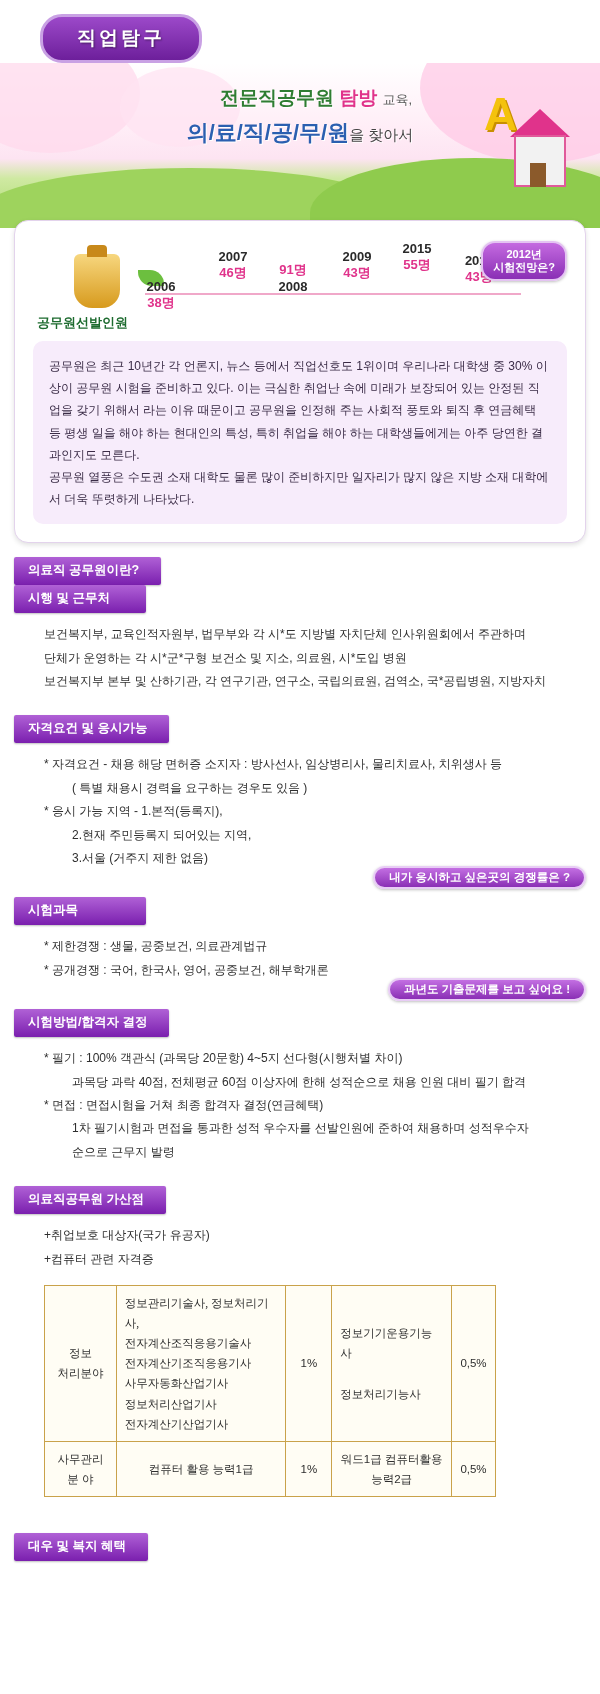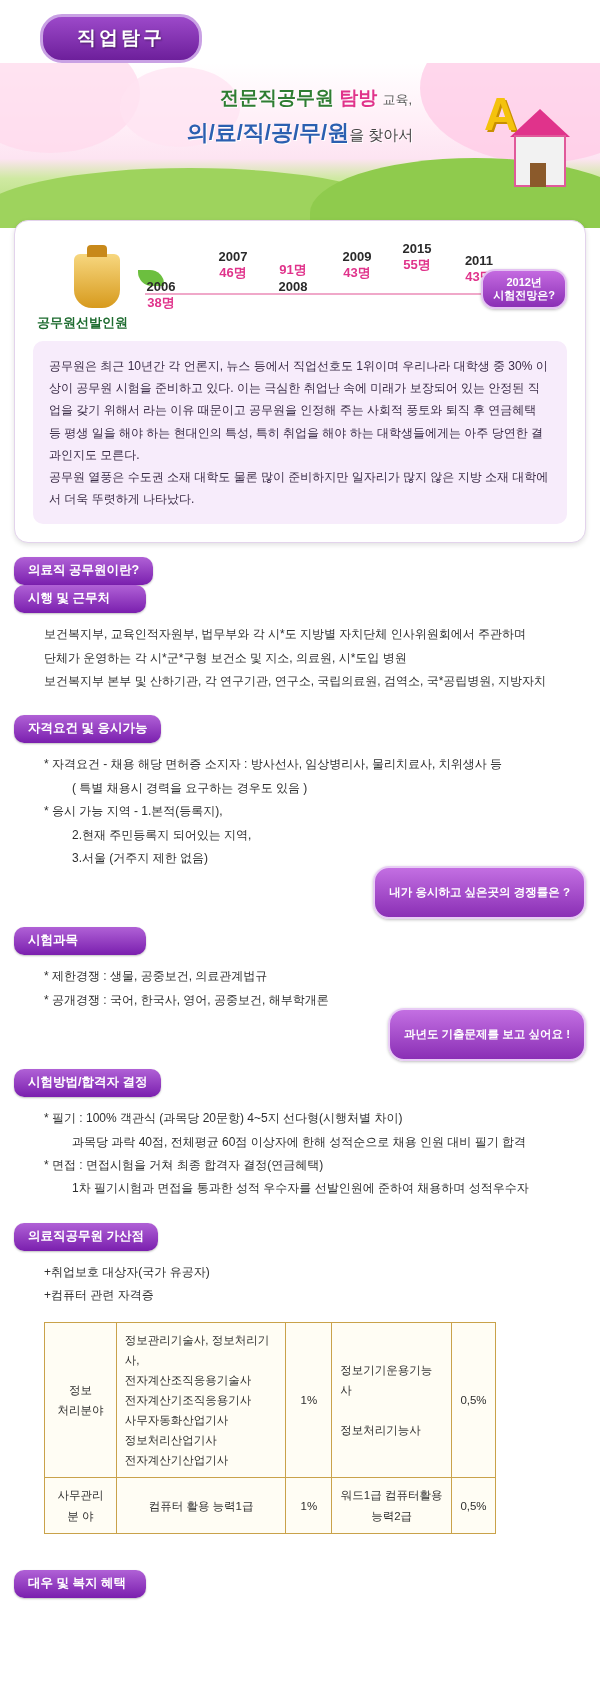--- a/index.html
+++ b/index.html
@@ -155,60 +155,59 @@
   }
   .tl-year { font-size: 13px; font-weight: bold; color: #2a2a2a; }
   .tl-count { font-size: 13px; font-weight: bold; color: #e0338b; }
   .tl-badge {
     position: absolute; right: 0; top: 6px;
     background: linear-gradient(#c46ae0,#8a2fb5);
     border: 2px solid #e4c3f2; border-radius: 14px;
     color: #fff; font-size: 11px; font-weight: bold;
     padding: 5px 10px; text-align: center; line-height: 1.2;
     box-shadow: 0 1px 3px rgba(0,0,0,.25);
-    margin-top: 28px;
   }
 
   .intro {
     margin-top: 6px;
     background: #f7ecfb;
     border-radius: 10px;
     padding: 14px 16px;
     font-size: 12px;
     line-height: 1.85;
     color: #3a2b46;
   }
 
   
   .sections { padding: 14px 14px 30px 14px; }
   .sec-head {
     display: inline-block;
     min-width: 132px;
-    padding: 5px 14px 6px 14px;
+    padding: 5px 22px 6px 14px;
     background: linear-gradient(#b061d6,#7a1fae);
     color: #fff; font-size: 12.5px; font-weight: bold;
-    border-radius: 10px;
+    border-radius: 2px;
     box-shadow: 0 1px 2px rgba(0,0,0,.25);
   }
   .sec-body {
     margin: 10px 0 22px 30px;
     font-size: 12px; line-height: 1.95; color: #2e2e2e;
   }
   .sec-body .ind { display: block; }
   .ind3 { padding-left: 28px; display:block; }
 
   .callout {
     float: right;
     clear: both;
     margin: -26px 0 8px 0;
     background: linear-gradient(#c36fe2,#8a2fb5);
     border: 2px solid #e8ccf5;
     border-radius: 16px;
     color: #fff; font-size: 11.5px; font-weight: bold;
-    padding: 17px 14px;
+    padding: 2px 14px;
     box-shadow: 0 1px 3px rgba(0,0,0,.25);
   }
   .clearfix::after { content:""; display: block; clear: both; }
 
   
   table.bonus {
     margin: 14px 0 0 30px;
     width: 452px;
     border-collapse: collapse;
     font-size: 11.5px;
@@ -339,36 +338,37 @@
       <div class="callout">과년도 기출문제를 보고 싶어요 !</div>
     </div>
 
     <div>
       <span class="sec-head">시험방법/합격자 결정</span>
       <div class="sec-body">
         <span class="ind">* 필기 : 100% 객관식 (과목당 20문항) 4~5지 선다형(시행처별 차이)</span>
         <span class="ind3">과목당 과락 40점, 전체평균 60점 이상자에 한해 성적순으로 채용 인원 대비 필기 합격</span>
         <span class="ind">* 면접 : 면접시험을 거쳐 최종 합격자 결정(연금혜택)</span>
         <span class="ind3">1차 필기시험과 면접을 통과한 성적 우수자를 선발인원에 준하여 채용하며 성적우수자</span>
+        <span class="ind3">순으로 근무지 발령</span>
       </div>
     </div>
 
     <div>
       <span class="sec-head">의료직공무원 가산점</span>
       <div class="sec-body" style="margin-bottom:0;">
         <span class="ind">+취업보호 대상자(국가 유공자)</span>
         <span class="ind">+컴퓨터 관련 자격증</span>
       </div>
 
       <table class="bonus">
         <tbody>
           <tr>
             <td class="c" style="width:72px;white-space:pre-line;">정보
 처리분야</td>
-            <td class="l" style="width:170px;white-space:pre-line;">정보관리기술사, 정보처리기사,
+            <td class="l" style="width:170px;white-space:pre-line;font-family:Liberation Serif, serif;">정보관리기술사, 정보처리기사,
 전자계산조직응용기술사
 전자계산기조직응용기사
 사무자동화산업기사
 정보처리산업기사
 전자계산기산업기사</td>
             <td class="c" style="width:46px;">1%</td>
             <td class="l" style="width:120px;white-space:pre-line;">정보기기운용기능사
 
 정보처리기능사</td>
             <td class="c" style="width:44px;">0,5%</td>

